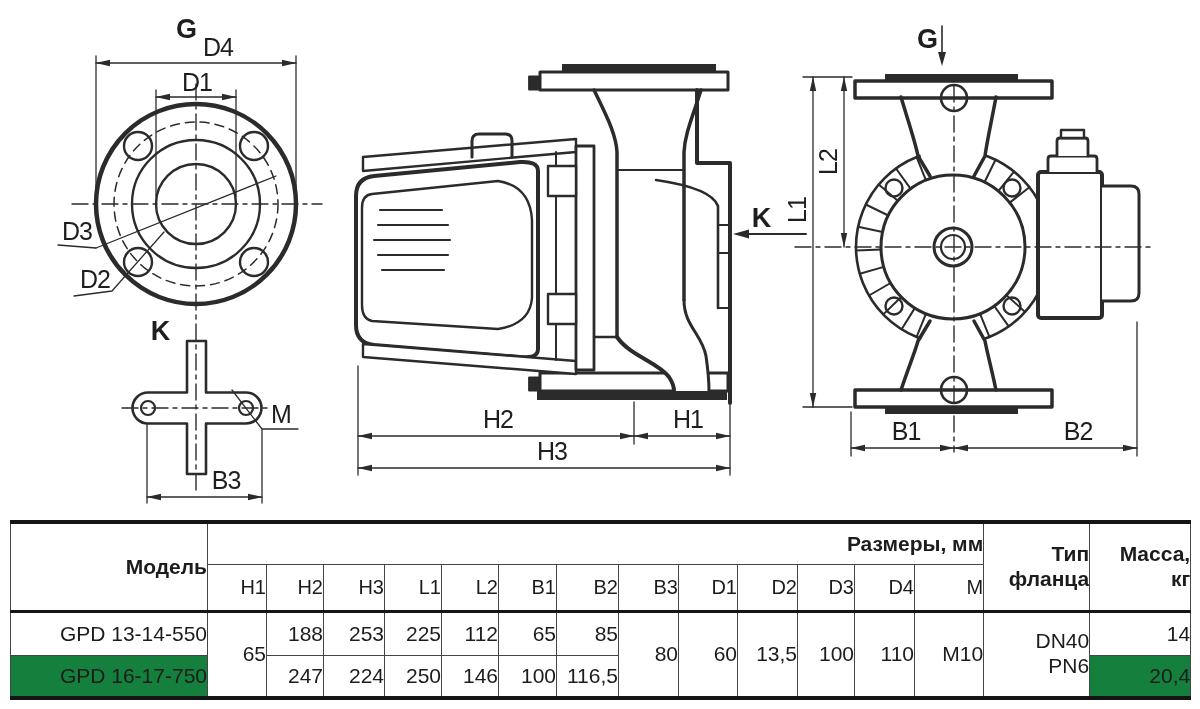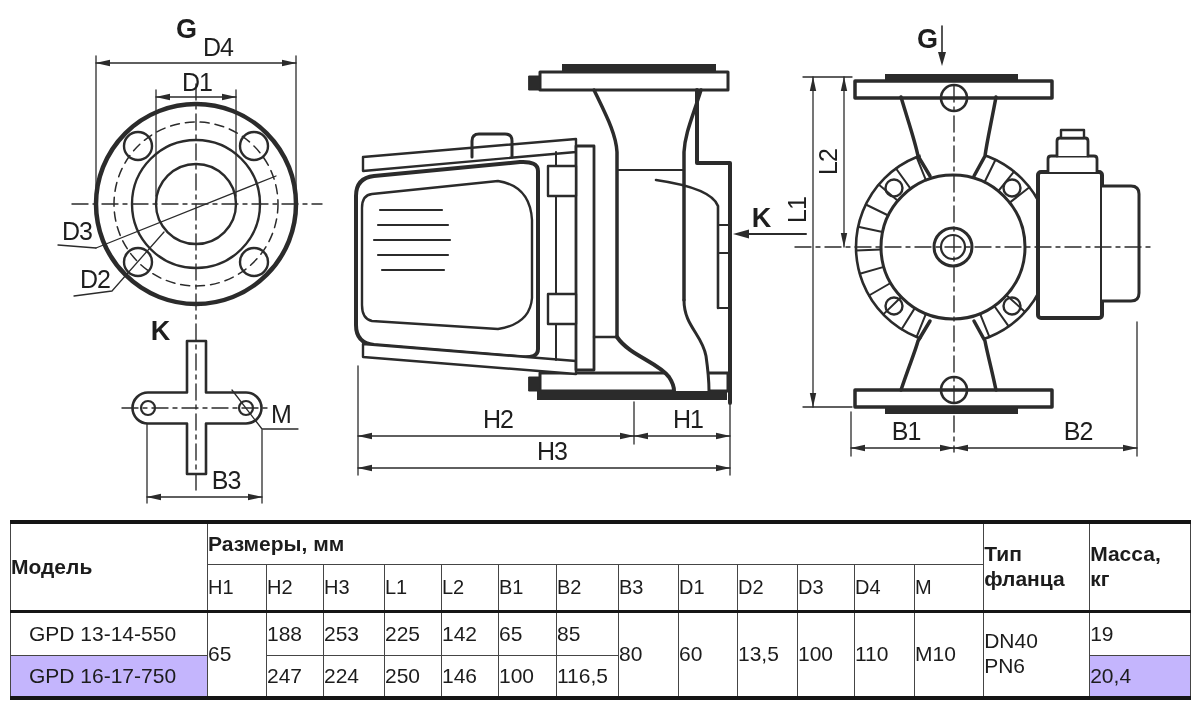--- a/index.html
+++ b/index.html
@@ -13,32 +13,32 @@
   .ext,.thin,.dim{stroke-width:1.3;}
   .lbl{font-family:"Liberation Sans",sans-serif;font-size:25px;fill:#1e1e1e;stroke:none;
        text-anchor:middle;letter-spacing:-1px;}
   .big{font-weight:bold;font-size:27px;}
 
   
   .dim-table{position:absolute;left:10px;top:520px;width:1180px;border-collapse:collapse;
              table-layout:fixed;color:#1c1c1c;
              border-top:4px solid #151515;border-bottom:4px solid #151515;
              border-left:1.5px solid #4a4a4a;border-right:1.5px solid #4a4a4a;}
-  .dim-table td{border:1px solid #454545;text-align:left;vertical-align:middle;
+  .dim-table td{border:1px solid #454545;text-align:right;vertical-align:middle;
                 font-size:21px;padding:0;overflow:hidden;}
   .dim-table .th{font-weight:bold;font-size:21px;}
   .dim-table .hr1{height:42px;}
   .dim-table .hr2{height:47px;}
   .dim-table .hr2 td{font-weight:normal;font-size:20px;}
   .dim-table .dr1{height:44px;}
   .dim-table .dr2{height:43px;}
   .thick-b{border-bottom:3px solid #151515 !important;}
   .model{text-align:left;padding-left:18px !important;}
   .two-line{white-space:pre-line;line-height:1.18;}
-  .gray{background:#c4b5fd;}
+  .gray{background:#15803d;}
 </style>
 </head>
 <body>
 
 <div class="stage">
 
 <svg class="drawing-svg" width="1200" height="519" viewBox="0 0 1200 519">
   <defs>
     <marker id="arr" markerWidth="16" markerHeight="10" refX="15" refY="5" orient="auto-start-reverse" markerUnits="userSpaceOnUse">
       <path d="M15.5,5 L1,1.8 L1,8.2 Z" fill="#2b2b2b" stroke="none"></path>
@@ -271,32 +271,32 @@
     <td class="thick-b">D3</td>
     <td class="thick-b">D4</td>
     <td class="thick-b">M</td>
   </tr>
   <tr class="dr1">
     <td class="model">GPD 13-14-550</td>
     <td rowspan="2">65</td>
     <td>188</td>
     <td>253</td>
     <td>225</td>
-    <td>142</td>
+    <td>112</td>
     <td>65</td>
     <td>85</td>
     <td rowspan="2">80</td>
     <td rowspan="2">60</td>
     <td rowspan="2">13,5</td>
     <td rowspan="2">100</td>
     <td rowspan="2">110</td>
     <td rowspan="2">M10</td>
     <td rowspan="2" class="two-line">DN40
 PN6</td>
-    <td>19</td>
+    <td>14</td>
   </tr>
   <tr class="dr2">
     <td class="model gray">GPD 16-17-750</td>
     <td>247</td>
     <td>224</td>
     <td>250</td>
     <td>146</td>
     <td>100</td>
     <td>116,5</td>
     <td class="gray">20,4</td>

